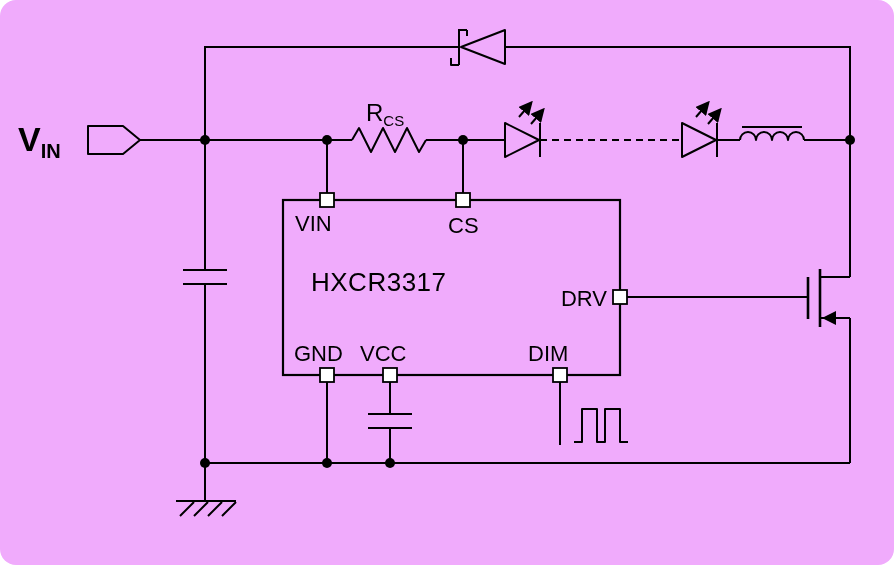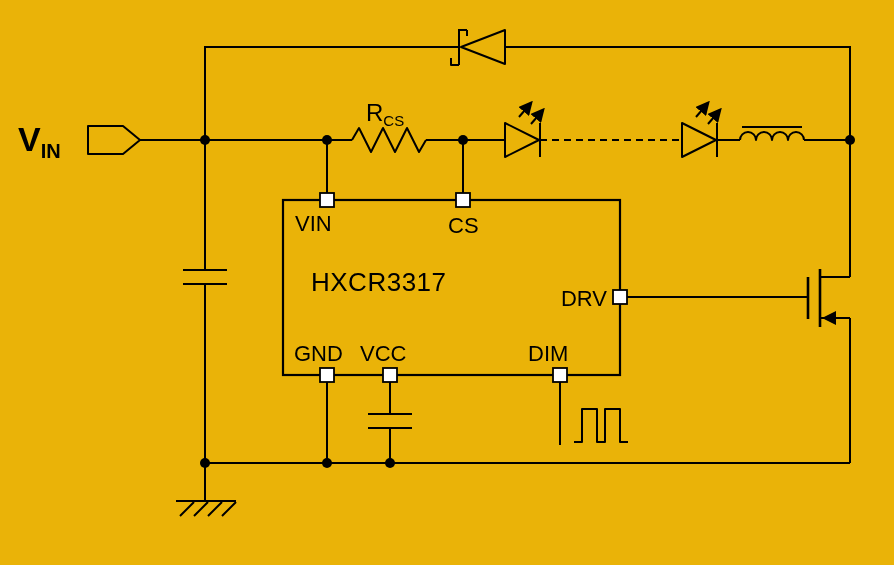--- a/index.html
+++ b/index.html
@@ -1,21 +1,22 @@
 <!DOCTYPE html>
 <html><head>
 <meta charset="utf-8">
 <style>
   html,body{margin:0;padding:0;background:#ffffff;}
   .canvas{
     position:relative;
     width:894px;height:565px;
-    background:#eab308;
+    background:#f0abfc;
     font-family:"Liberation Sans", sans-serif;
     overflow:hidden;
+    border-radius:16px;
   }
   svg{display:block;}
   .wire{stroke:#000;stroke-width:2;fill:none;}
   .wire-dash{stroke:#000;stroke-width:2;fill:none;stroke-dasharray:7 5;}
   .sym{stroke:#000;stroke-width:2;fill:none;stroke-linejoin:round;}
   .sym-thick{stroke:#000;stroke-width:2.6;fill:none;}
   .pinbox{fill:#ffffff;stroke:#000;stroke-width:1.8;}
   .icbox{fill:none;stroke:#000;stroke-width:2.2;}
   .dot{fill:#000;stroke:none;}
   .lbl{fill:#000;font-family:"Liberation Sans", sans-serif;font-size:22px;}

